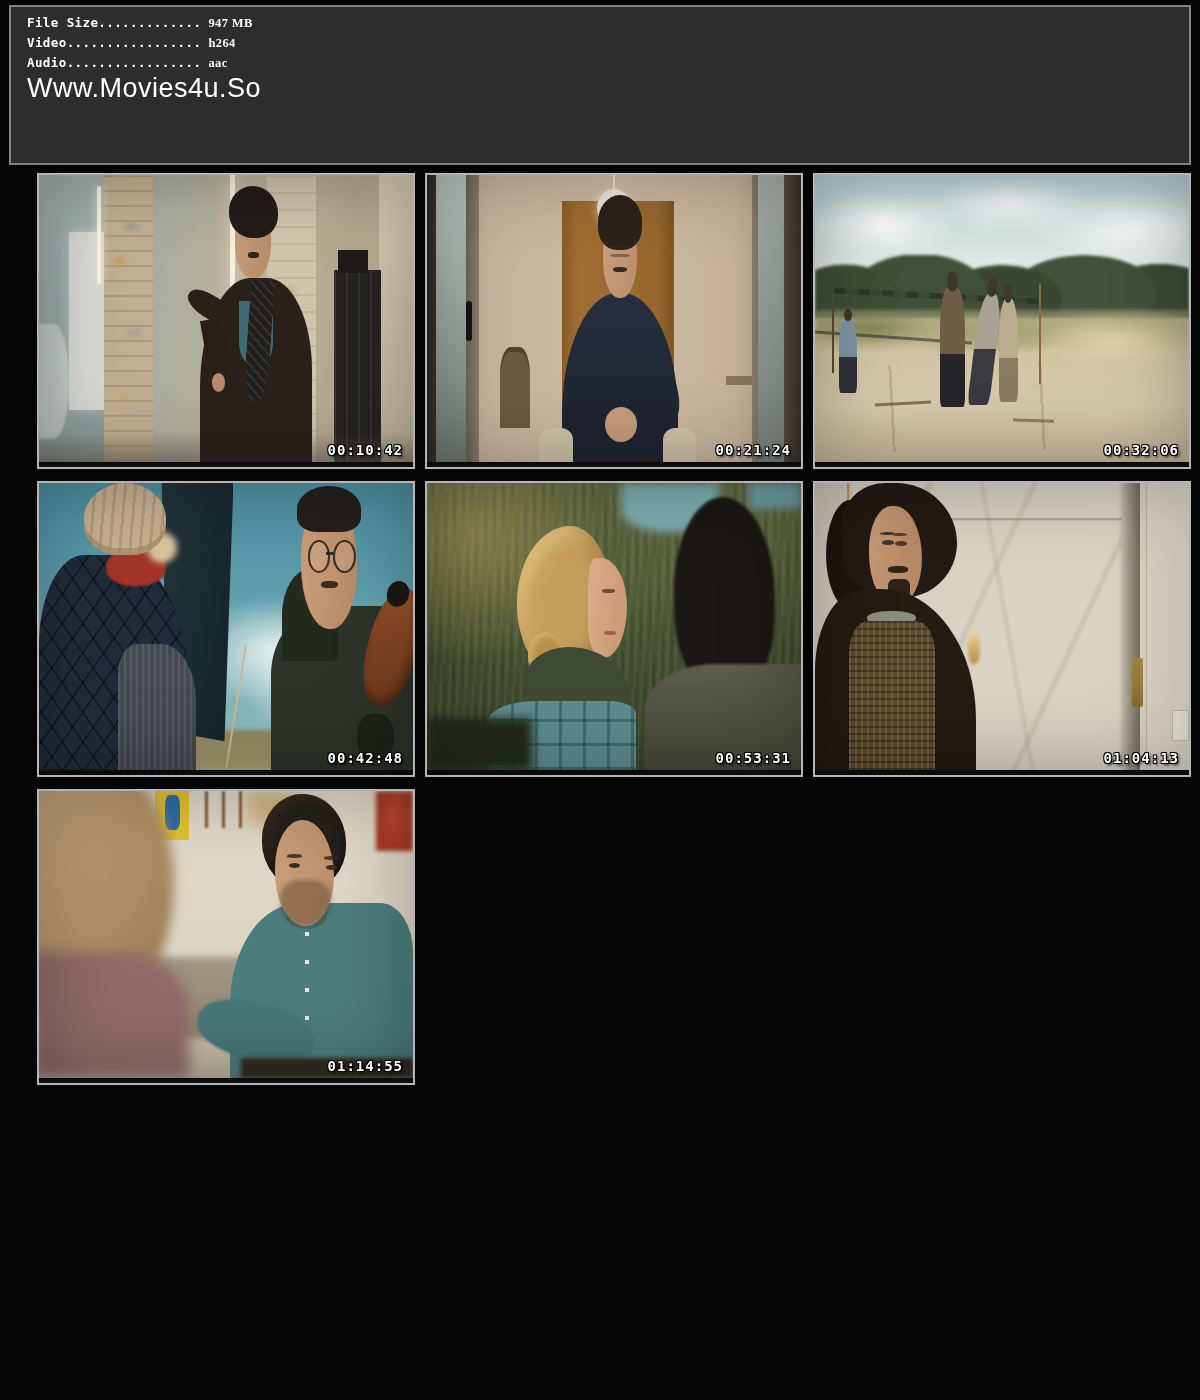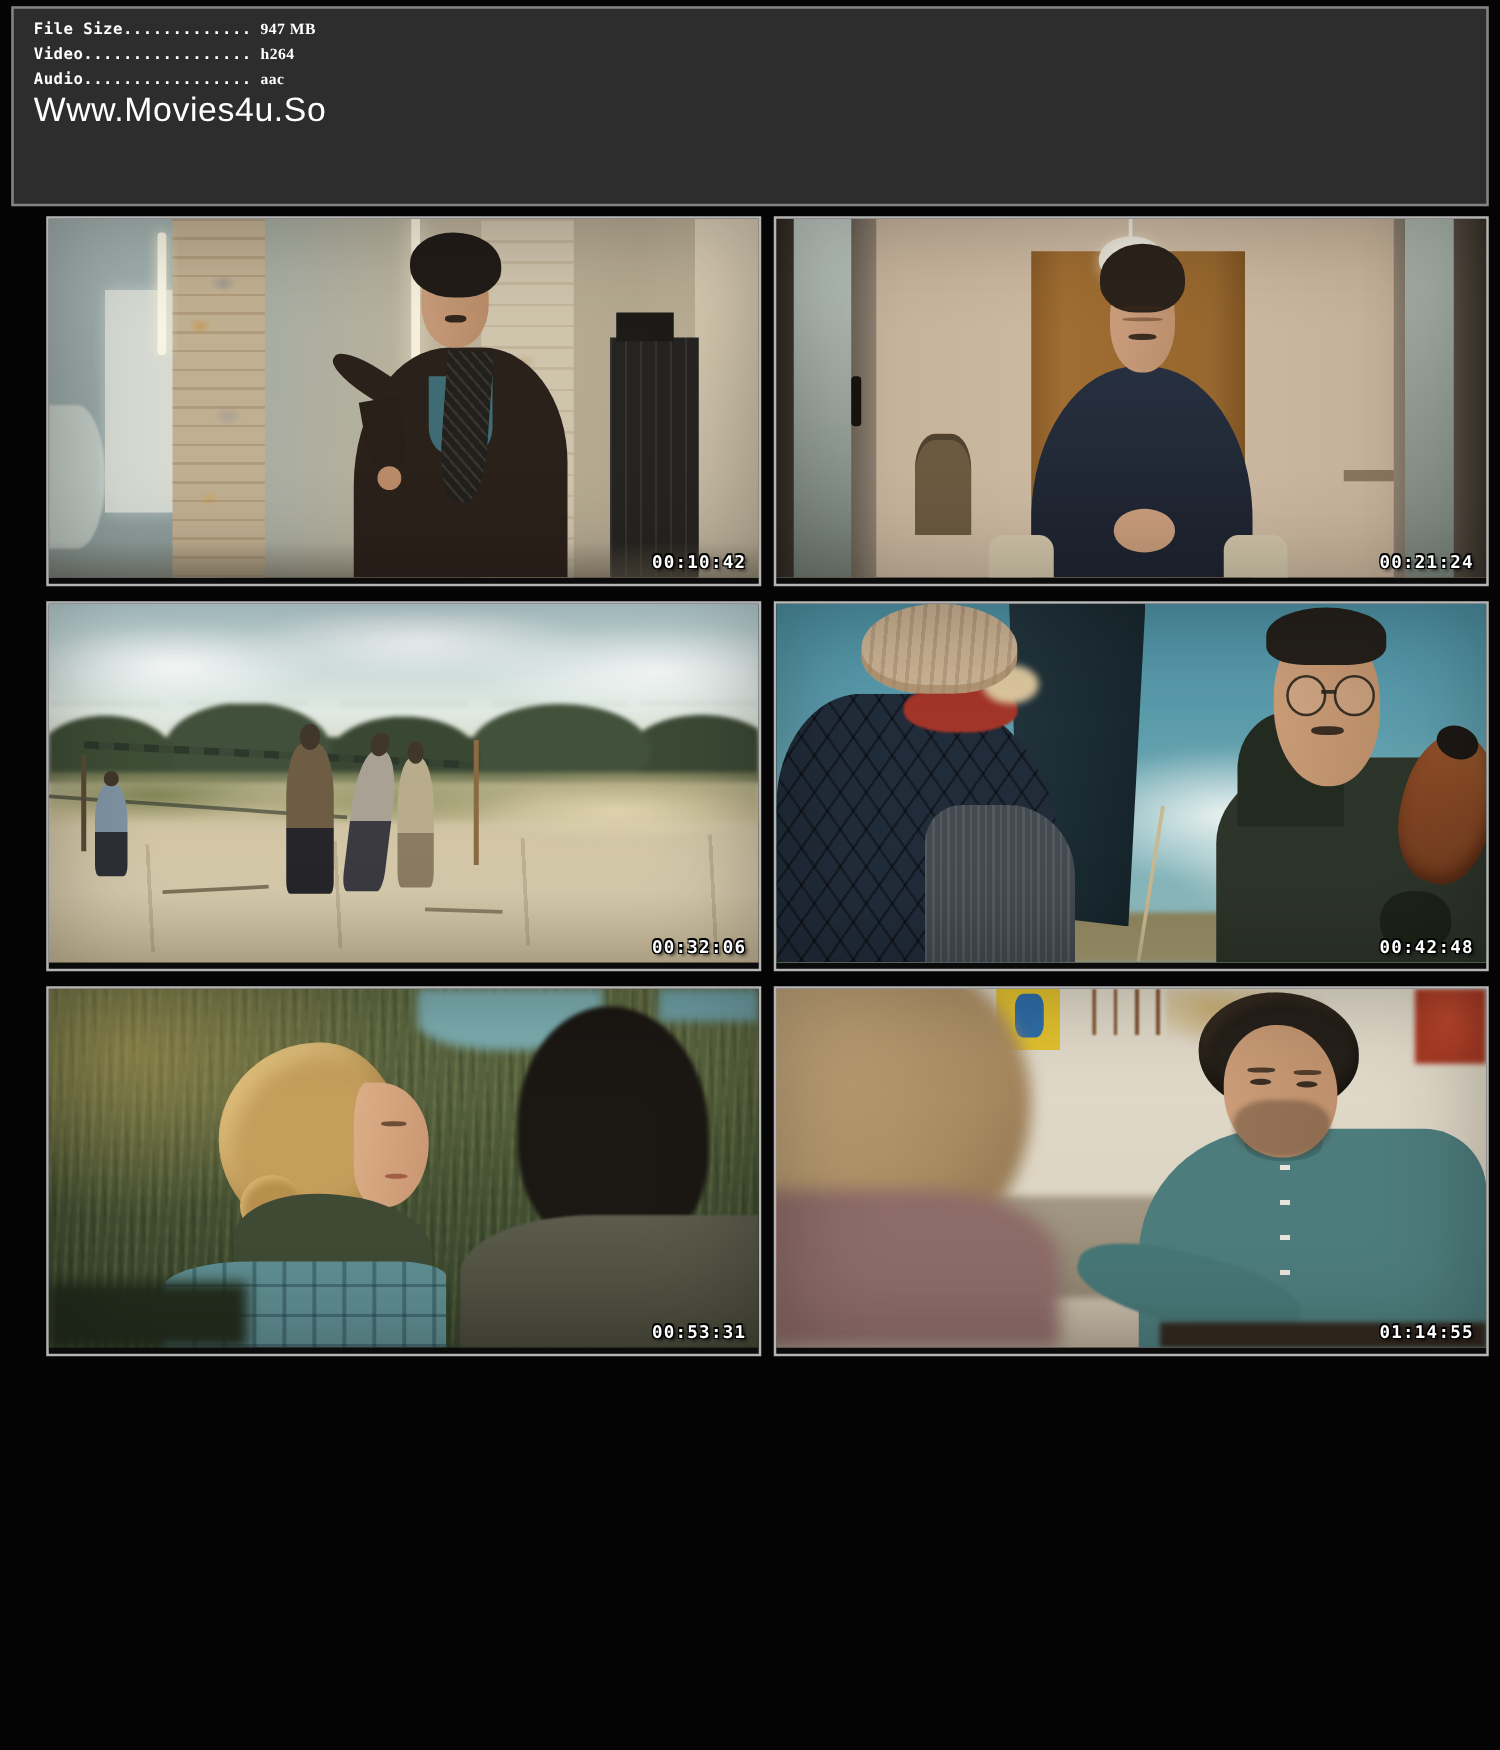--- a/index.html
+++ b/index.html
@@ -27,21 +27,21 @@
   .info-row .val{padding-left:7px;font-family:Liberation Serif, serif;}
   .watermark{
     font-family:"Liberation Sans",sans-serif;
     font-size:27px;line-height:30px;
     color:#fff;letter-spacing:.5px;
     margin-top:0;
   }
   
   .grid{
     display:grid;
-    grid-template-columns:repeat(2,1fr);
+    grid-template-columns:repeat(3,1fr);
     column-gap:10px;row-gap:12px;
     margin:8px 9px 0 9px;
     padding-left:28px;
   }
   .shot{
     box-sizing:border-box;
     height:296px;
     border:2px solid #b5b5b5;
     position:relative;
     overflow:hidden;
@@ -396,20 +396,42 @@
       <div class="lips5"></div>
       <div class="hood5"></div>
       <div class="jacket5"></div>
       <div class="man-head5"></div>
       <div class="man-shoulder5"></div>
       <div class="fg-grass"></div>
     </div>
     <div class="ts">00:53:31</div>
   </div>
 
+  <div class="shot">
+    <div class="art s6">
+      <div class="marble"></div>
+      <div class="wood-door"></div>
+      <div class="sconce"></div>
+      <div class="shadow-col"></div>
+      <div class="white-door"></div>
+      <div class="lock"></div>
+      <div class="latch"></div>
+      <div class="hair6b"></div>
+      <div class="hair6"></div>
+      <div class="face6"></div>
+      <div class="brow6"></div>
+      <div class="eye6"></div>
+      <div class="must6"></div>
+      <div class="goatee"></div>
+      <div class="jacket6"></div>
+      <div class="collar6"></div>
+      <div class="sweater6"></div>
+    </div>
+    <div class="ts">01:04:13</div>
+  </div>
 
   <div class="shot">
     <div class="art s7">
       <div class="art-tap"></div>
       <div class="art-yellow"></div>
       <div class="art-blue"></div>
       <div class="art-sticks"></div>
       <div class="art-red"></div>
       <div class="couch"></div>
       <div class="shirt"></div>

